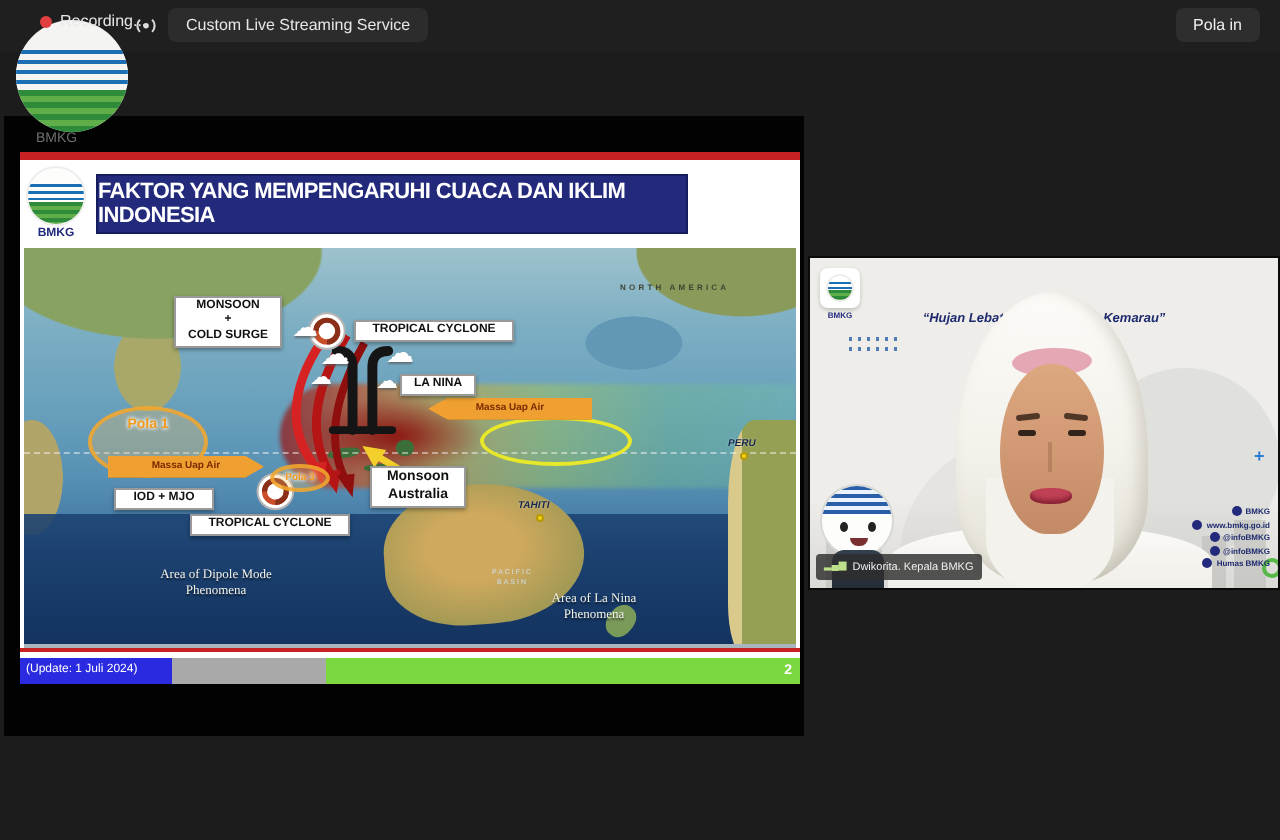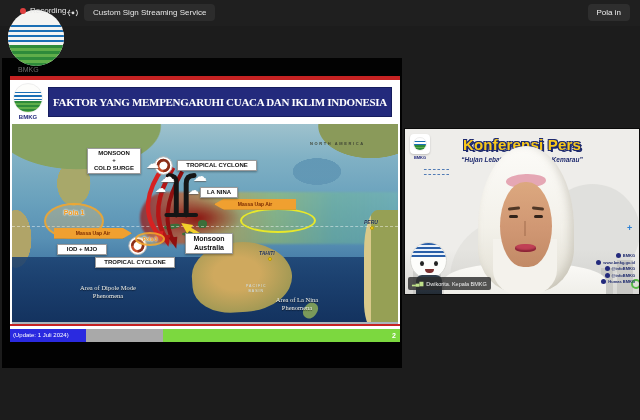--- a/index.html
+++ b/index.html
@@ -34,22 +34,22 @@
   .red-top { height:4px; background:var(--red,#c62222); }
   .slide-head { height:44px; position:relative; }
   .bmkg-mini { position:absolute; left:3px; top:3px; width:30px; height:30px; border-radius:50%;
                background:#fdfdfb; overflow:hidden; border:1px solid #eee; }
   .bmkg-mini .logo-sky { position:absolute; left:0; top:28%; width:100%; height:30%;
                background:repeating-linear-gradient(180deg,#1a6fb5 0 1.5px,#fdfdfb 1.5px 3.5px); }
   .bmkg-mini .logo-grass { position:absolute; left:0; top:60%; width:100%; height:40%;
                background:repeating-linear-gradient(180deg,#2e8b3a 0 2px,#5fae4a 2px 4px); }
   .bmkg-mini-label { position:absolute; left:3px; top:34px; width:30px; text-align:center;
                color:var(--navy,#232a7c); font-size:6px; font-weight:bold; }
-  .title-box { position:absolute; left:38px; top:7px; width:344px; height:30px; background:var(--navy,#232a7c);
-               border:1px solid #161d5e; display:flex; align-items:center; justify-content:center;font-family:Liberation Serif, serif; }
+  .title-box { position:absolute; left:38px; top:7px; width:296px; height:30px; background:var(--navy,#232a7c);
+               border:1px solid #161d5e; display:flex; align-items:center; justify-content:center; }
   .title-box span { color:#fff; font-weight:bold; font-size:11px; letter-spacing:-0.3px; }
 
   
   .map { position:relative; height:201px; margin:0 2px; overflow:hidden; border-bottom:2px solid #a9b6bd; }
   .m-base { position:absolute; inset:0;
     background:
       radial-gradient(ellipse 150px 78px at 17% 1%, #87a261 55%, rgba(135,162,97,0) 56%),
       radial-gradient(ellipse 30px 40px at 16% 30%, #a8a86a 55%, rgba(168,168,106,0) 56%),
       radial-gradient(ellipse 28px 52px at 1% 58%, #b0a468 55%, rgba(176,164,104,0) 56%),
       radial-gradient(ellipse 95px 58px at 93% 1%, #8a9a5a 55%, rgba(138,154,90,0) 56%),
@@ -164,21 +164,21 @@
 
   .social { position:absolute; right:4px; top:124px; z-index:8; display:flex; flex-direction:column; gap:1.5px; }
   .social-row { display:flex; align-items:center; justify-content:flex-end; gap:2px; }
   .social-ico { width:5px; height:5px; border-radius:50%; background:var(--navy,#232a7c); }
   .social-txt { color:#1e2a6e; font-size:4px; font-weight:bold; }
 </style>
 </head>
 <body>
 
 <div class="topbar">
-  <div class="svc-pill">Custom Sign Streaming Service</div>
+  <div class="svc-pill">Custom Live Streaming Service</div>
   <div class="signin">Pola in</div>
 </div>
 <div class="rec-badge">
   <span class="rec-dot"></span>
   <span>Recording...</span>
 </div>
 <svg class="bcast" viewBox="0 0 16 16">
   <circle cx="8" cy="9" r="1.6" fill="#dcdcdc"></circle>
   <path d="M4.5 12.5 a5 5 0 0 1 0 -7 M11.5 5.5 a5 5 0 0 1 0 7" stroke="#dcdcdc" stroke-width="1.2" fill="none"></path>
 </svg>
@@ -296,21 +296,20 @@
 
 <div class="video">
   <div class="v-circle" style="left:140px; top:55px; width:95px; height:95px; background:rgba(214,214,209,.55);"></div>
   <div class="v-circle" style="left:45px; top:90px; width:120px; height:120px; background:rgba(218,218,212,.45);"></div>
   <div class="v-city"></div>
   <div class="v-bldg" style="left:8px; width:14px; height:30px;"></div>
   <div class="v-bldg" style="left:26px; width:10px; height:22px;"></div>
   <div class="v-bldg" style="left:196px; width:12px; height:26px;"></div>
   <div class="v-bldg" style="left:212px; width:16px; height:34px;"></div>
 
-  <div class="v-title">Konferensi Pers</div>
   <div class="v-sub">“Hujan Lebat Periode Musim Kemarau”</div>
   <div class="v-green-ellipse"></div>
   <div class="v-dots"></div>
   <div class="v-plus">+</div>
   <div class="v-ring"></div>
 
   <div class="v-badge">
     <div class="v-badge-logo">
       <div class="logo-sky"></div>
       <div class="logo-grass"></div>

